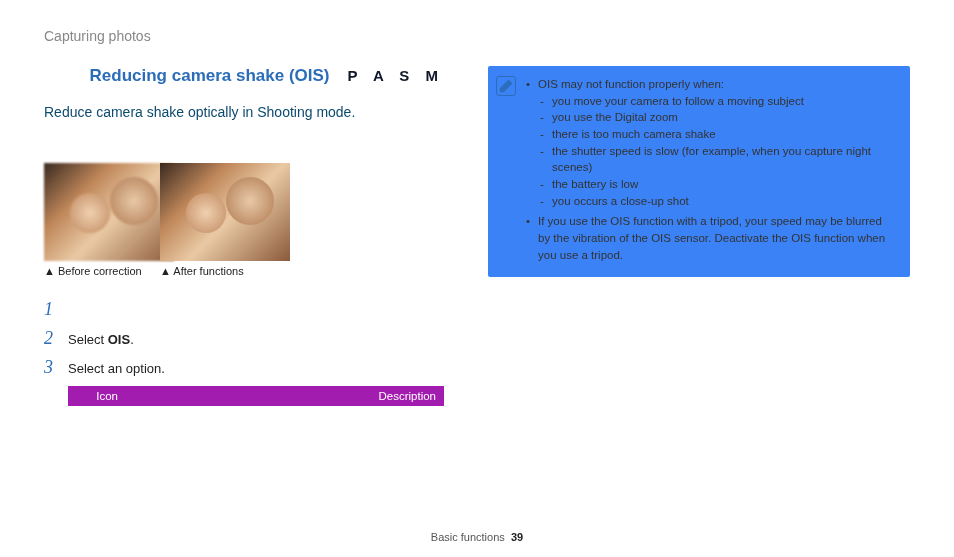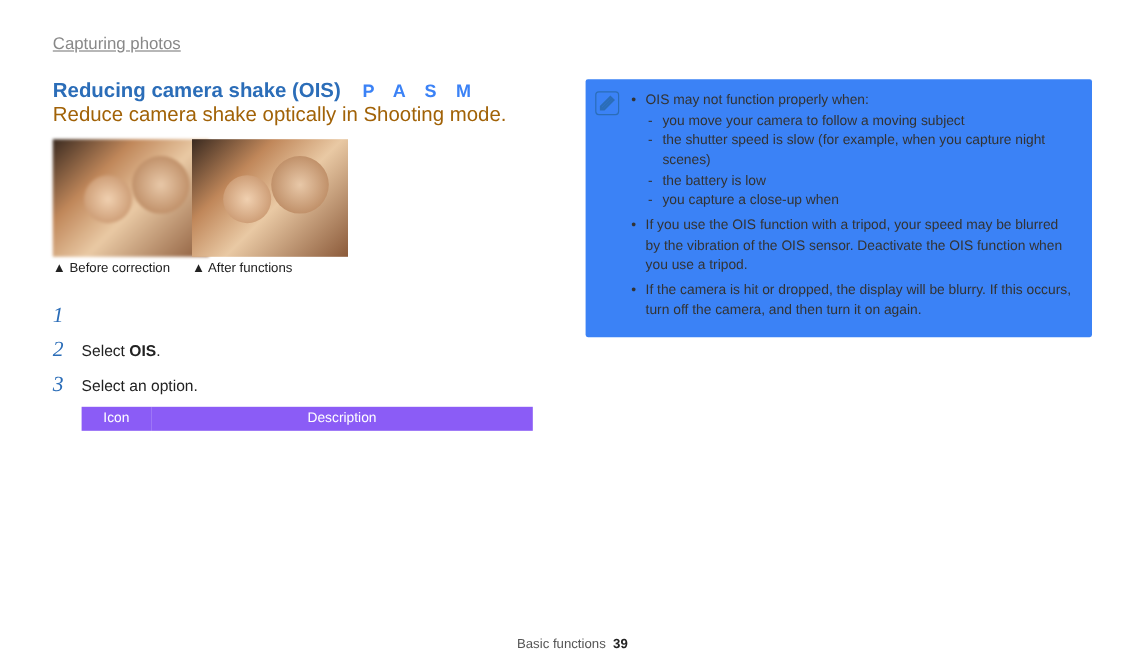--- a/index.html
+++ b/index.html
@@ -10,55 +10,55 @@
     font-family: "Segoe UI", Arial, sans-serif;
     font-size: 12px;
     color: #333;
     position: relative;
     padding: 28px 44px 0 44px;
   }
   .chapter {
     color: #888;
     font-size: 14px;
     margin-bottom: 22px;
-    text-decoration: underline;
   }
   .columns {
     display: flex;
     gap: 44px;
   }
   .col-left { width: 400px; }
   .col-right { flex: 1; }
   .heading-row {
     display: flex;
     align-items: baseline;
     gap: 18px;
+    justify-content: flex-end;
   }
   .heading {
     color: #2b6db8;
     font-weight: bold;
     font-size: 17px;
   }
   .mode-letters {
-    color: #3b82f6;
+    color: #0f172a;
     letter-spacing: 6px;
     font-weight: bold;
     font-size: 15px;
   }
   .subtitle {
-    font-size: 17px;
-    color: #a16207;
-    margin-top: 0;
+    font-size: 14px;
+    color: #0c4a6e;
+    margin-top: 18px;
   }
   .photo-row {
     display: flex;
     gap: 12px;
     margin-top: 10px;
   }
-  .photo-block { width: 104px; }
+  .photo-block { width: 104px; margin-top: 33px; }
   .photo {
     width: 130px;
     height: 98px;
     background: linear-gradient(135deg,#3a2a20 0%, #c0875a 30%, #e9c9a4 55%, #8b5a3a 100%);
     position: relative;
     overflow: hidden;
   }
   .photo.blur { filter: blur(1.2px); }
   .photo::before, .photo::after {
     content:"";
@@ -105,23 +105,23 @@
   .bold { font-weight: bold; }
   table.opt {
     width: 100%;
     border-collapse: collapse;
     margin-top: 4px;
     margin-left: 24px;
     width: calc(100% - 24px);
     font-size: 11.5px;
   }
   table.opt th {
-    background: #8b5cf6;
+    background: #a21caf;
     color: #fff;
-    text-align: center;
+    text-align: right;
     padding: 4px 8px;
     font-weight: normal;
   }
   table.opt th:first-child { width: 58px; }
   table.opt td {
     border-bottom: 1px solid #ddd;
     padding: 6px 8px;
   }
   .ois-icon {
     display:inline-block;
@@ -224,27 +224,28 @@
       <div class="note-icon">
         <svg viewBox="0 0 16 16">
             <path d="M3 13 L13 3 M11 2 L14 5 L5 14 L2 14 L2 11 Z"></path>
           </svg>
       </div>
       <ul>
         <li>
           <span>OIS may not function properly when:</span>
           <ul class="sublist">
             <li>you move your camera to follow a moving subject</li>
+            <li>you use the Digital zoom</li>
+            <li>there is too much camera shake</li>
             <li>the shutter speed is slow (for example, when you capture night scenes)</li>
             <li>the battery is low</li>
-            <li>you capture a close-up when</li>
+            <li>you occurs a close-up shot</li>
           </ul>
         </li>
         <li>If you use the OIS function with a tripod, your speed may be blurred by the vibration of the OIS sensor. Deactivate the OIS function when you use a tripod.</li>
-        <li>If the camera is hit or dropped, the display will be blurry. If this occurs, turn off the camera, and then turn it on again.</li>
       </ul>
     </div>
   </div>
 </div>
 
 <div class="footer">
   <span>Basic functions</span>&nbsp;&nbsp;<span class="pagenum">39</span>
 </div>
 
 </body></html>

